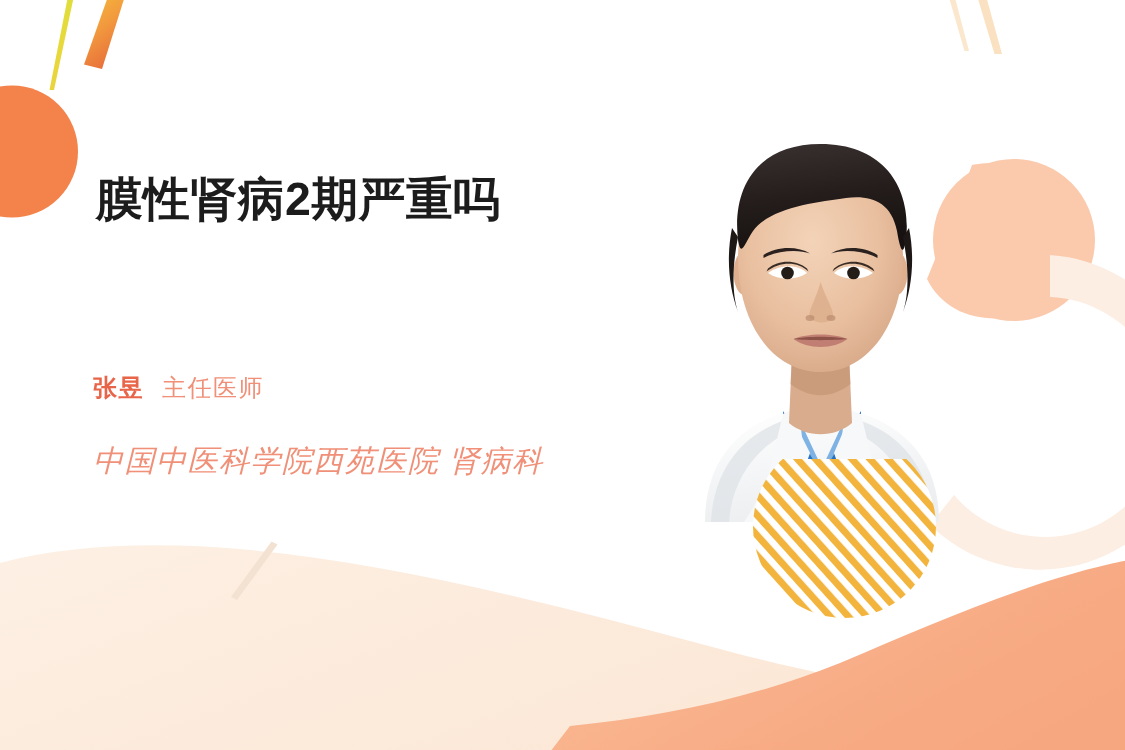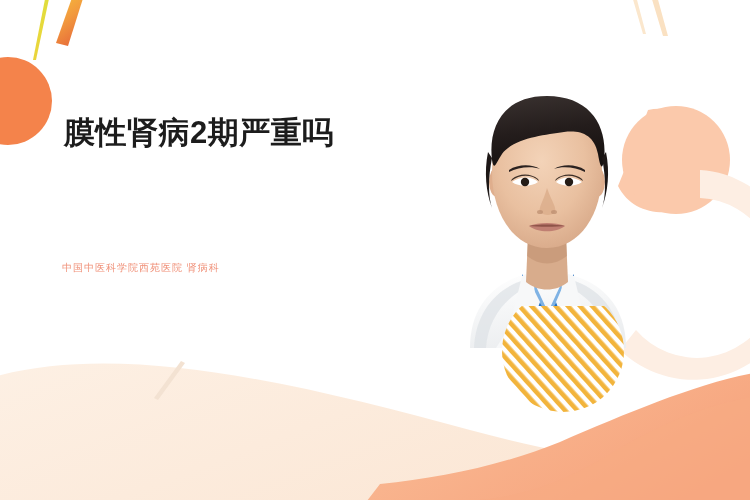--- a/index.html
+++ b/index.html
@@ -56,26 +56,27 @@
     letter-spacing: 1px;
   }
   #doctor-title {
     font-weight: 400;
     color: #f09078;
     letter-spacing: 1px;
     margin-left: 12px;
   }
   #doctor-affiliation {
     display: block;
-    margin-top: 9px;
-    font-size: 10px;
+    margin-top: 23px;
+    font-size: 20px;
     line-height: 24px;
     color: #f09078;
     letter-spacing: 1px;
     white-space: nowrap;
+    font-style: italic;
   }
   
   #doctor-photo {
     position: absolute;
     left: 452px;
     top: 86px;
     width: 190px;
     height: 262px;
   }
   .photo-svg { display:block; width:100%; height:100%; }
@@ -162,20 +163,23 @@
       <path d="M 760 396 C 700 404 650 430 600 460 C 560 484 520 496 480 500
                L 760 500 Z" fill="#f7ab84" opacity="0.55"></path>
     </g>
   </svg>
 
   <div id="text-block">
     <div id="page-title">膜性肾病2期严重吗</div>
   </div>
 
   <div id="doctor-block">
+    <div class="doc-line1">
+      <span id="doctor-name">张昱</span><span id="doctor-title">主任医师</span>
+    </div>
     <span id="doctor-affiliation">中国中医科学院西苑医院  肾病科</span>
   </div>
 
   <div id="doctor-photo">
     <svg class="photo-svg" viewBox="0 0 190 262" xmlns="http://www.w3.org/2000/svg">
       <defs>
         <radialGradient id="skinGrad" cx="0.45" cy="0.38" r="0.72">
           <stop offset="0%" stop-color="#f3d3b8"></stop>
           <stop offset="55%" stop-color="#e9c0a0"></stop>
           <stop offset="100%" stop-color="#d4a484"></stop>

